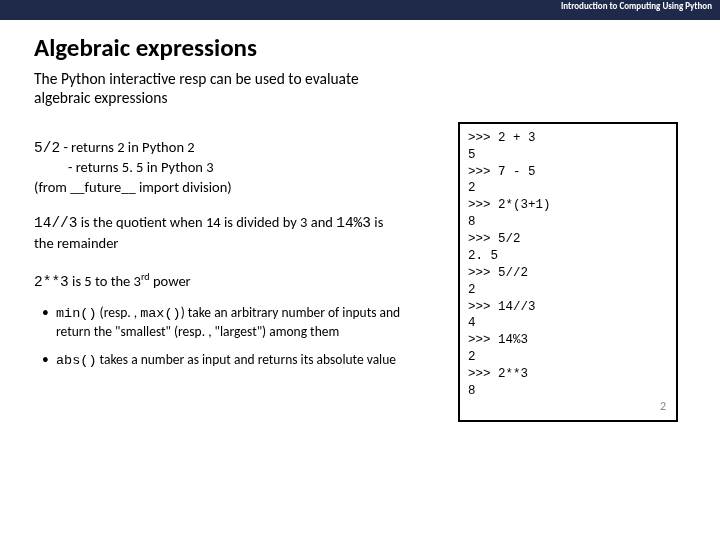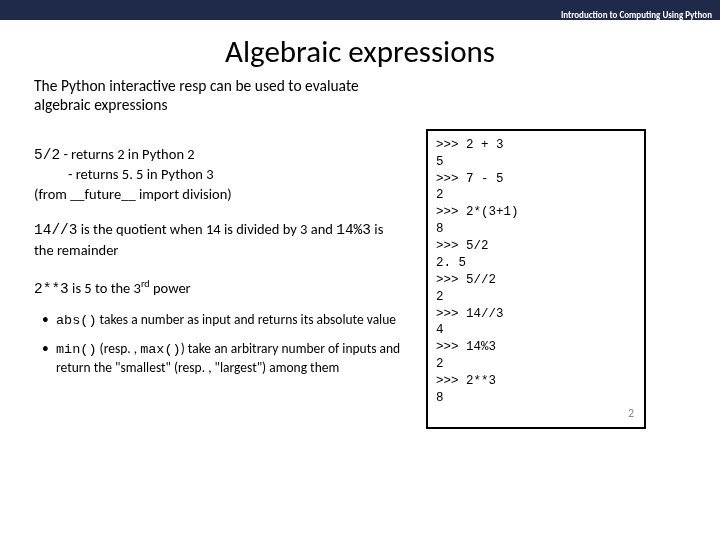--- a/index.html
+++ b/index.html
@@ -13,36 +13,35 @@
     overflow: hidden;
   }
   .topbar {
     width: 100%;
     height: 20px;
     background: #1f2a4a;
     color: #fff;
     font-size: 9px;
     font-weight: 600;
     display: flex;
-    align-items: flex-end;
+    align-items: flex-start;
     justify-content: flex-end;
     padding-right: 8px;
     box-sizing: border-box;
   }
   .slide {
     padding: 10px 34px 0 34px;
     box-sizing: border-box;
     position: relative;
     height: 520px;
   }
   h1.title {
     margin: 2px 0 6px 0;
-    font-size: 31px;
-    font-weight: 400;
-    text-align: center;
+    font-size: 25px;
+    font-weight: 700;
   }
   .subtitle {
     font-size: 15.5px;
     margin: 0 0 14px 0;
     line-height: 1.25;
     max-width: 340px;
   }
   .two-col {
     display: flex;
     gap: 22px;
@@ -67,20 +66,21 @@
     margin-bottom: 10px;
     font-size: 13.5px;
   }
   ul.bullets li::before {
     content: "•";
     position: absolute;
     left: -14px;
   }
   .right {
     flex: 0 0 220px;
+    margin-left: 32px;
   }
   .codebox {
     border: 2px solid #000;
     padding: 6px 8px;
     font-family: "Courier New", monospace;
     font-size: 12.5px;
     line-height: 1.35;
     white-space: pre;
     height: 300px;
     box-sizing: border-box;
@@ -122,24 +122,24 @@
         <span class="mono">14//3</span><span> is the quotient when 14 is divided by 3 and </span><span class="mono">14%3</span><span> is the remainder</span>
       </p>
 
       <p>
         <span class="mono">2**3</span><span>  is 5 to the 3</span><sup>rd</sup><span> power</span>
       </p>
 
 
       <ul class="bullets">
         <li>
-          <span class="mono">abs()</span><span> takes a number as input and returns its absolute value</span>
+          <span class="mono">min()</span><span> (resp. , </span><span class="mono">max()</span><span>) take an arbitrary number of inputs and return the "smallest" (resp. , "largest") among them</span>
         </li>
         <li>
-          <span class="mono">min()</span><span> (resp. , </span><span class="mono">max()</span><span>) take an arbitrary number of inputs and return the "smallest" (resp. , "largest") among them</span>
+          <span class="mono">abs()</span><span> takes a number as input and returns its absolute value</span>
         </li>
       </ul>
 
     </div>
 
     <div class="right">
       <div class="codebox"><span>&gt;&gt;&gt; 2 + 3
 5
 &gt;&gt;&gt; 7 - 5
 2

